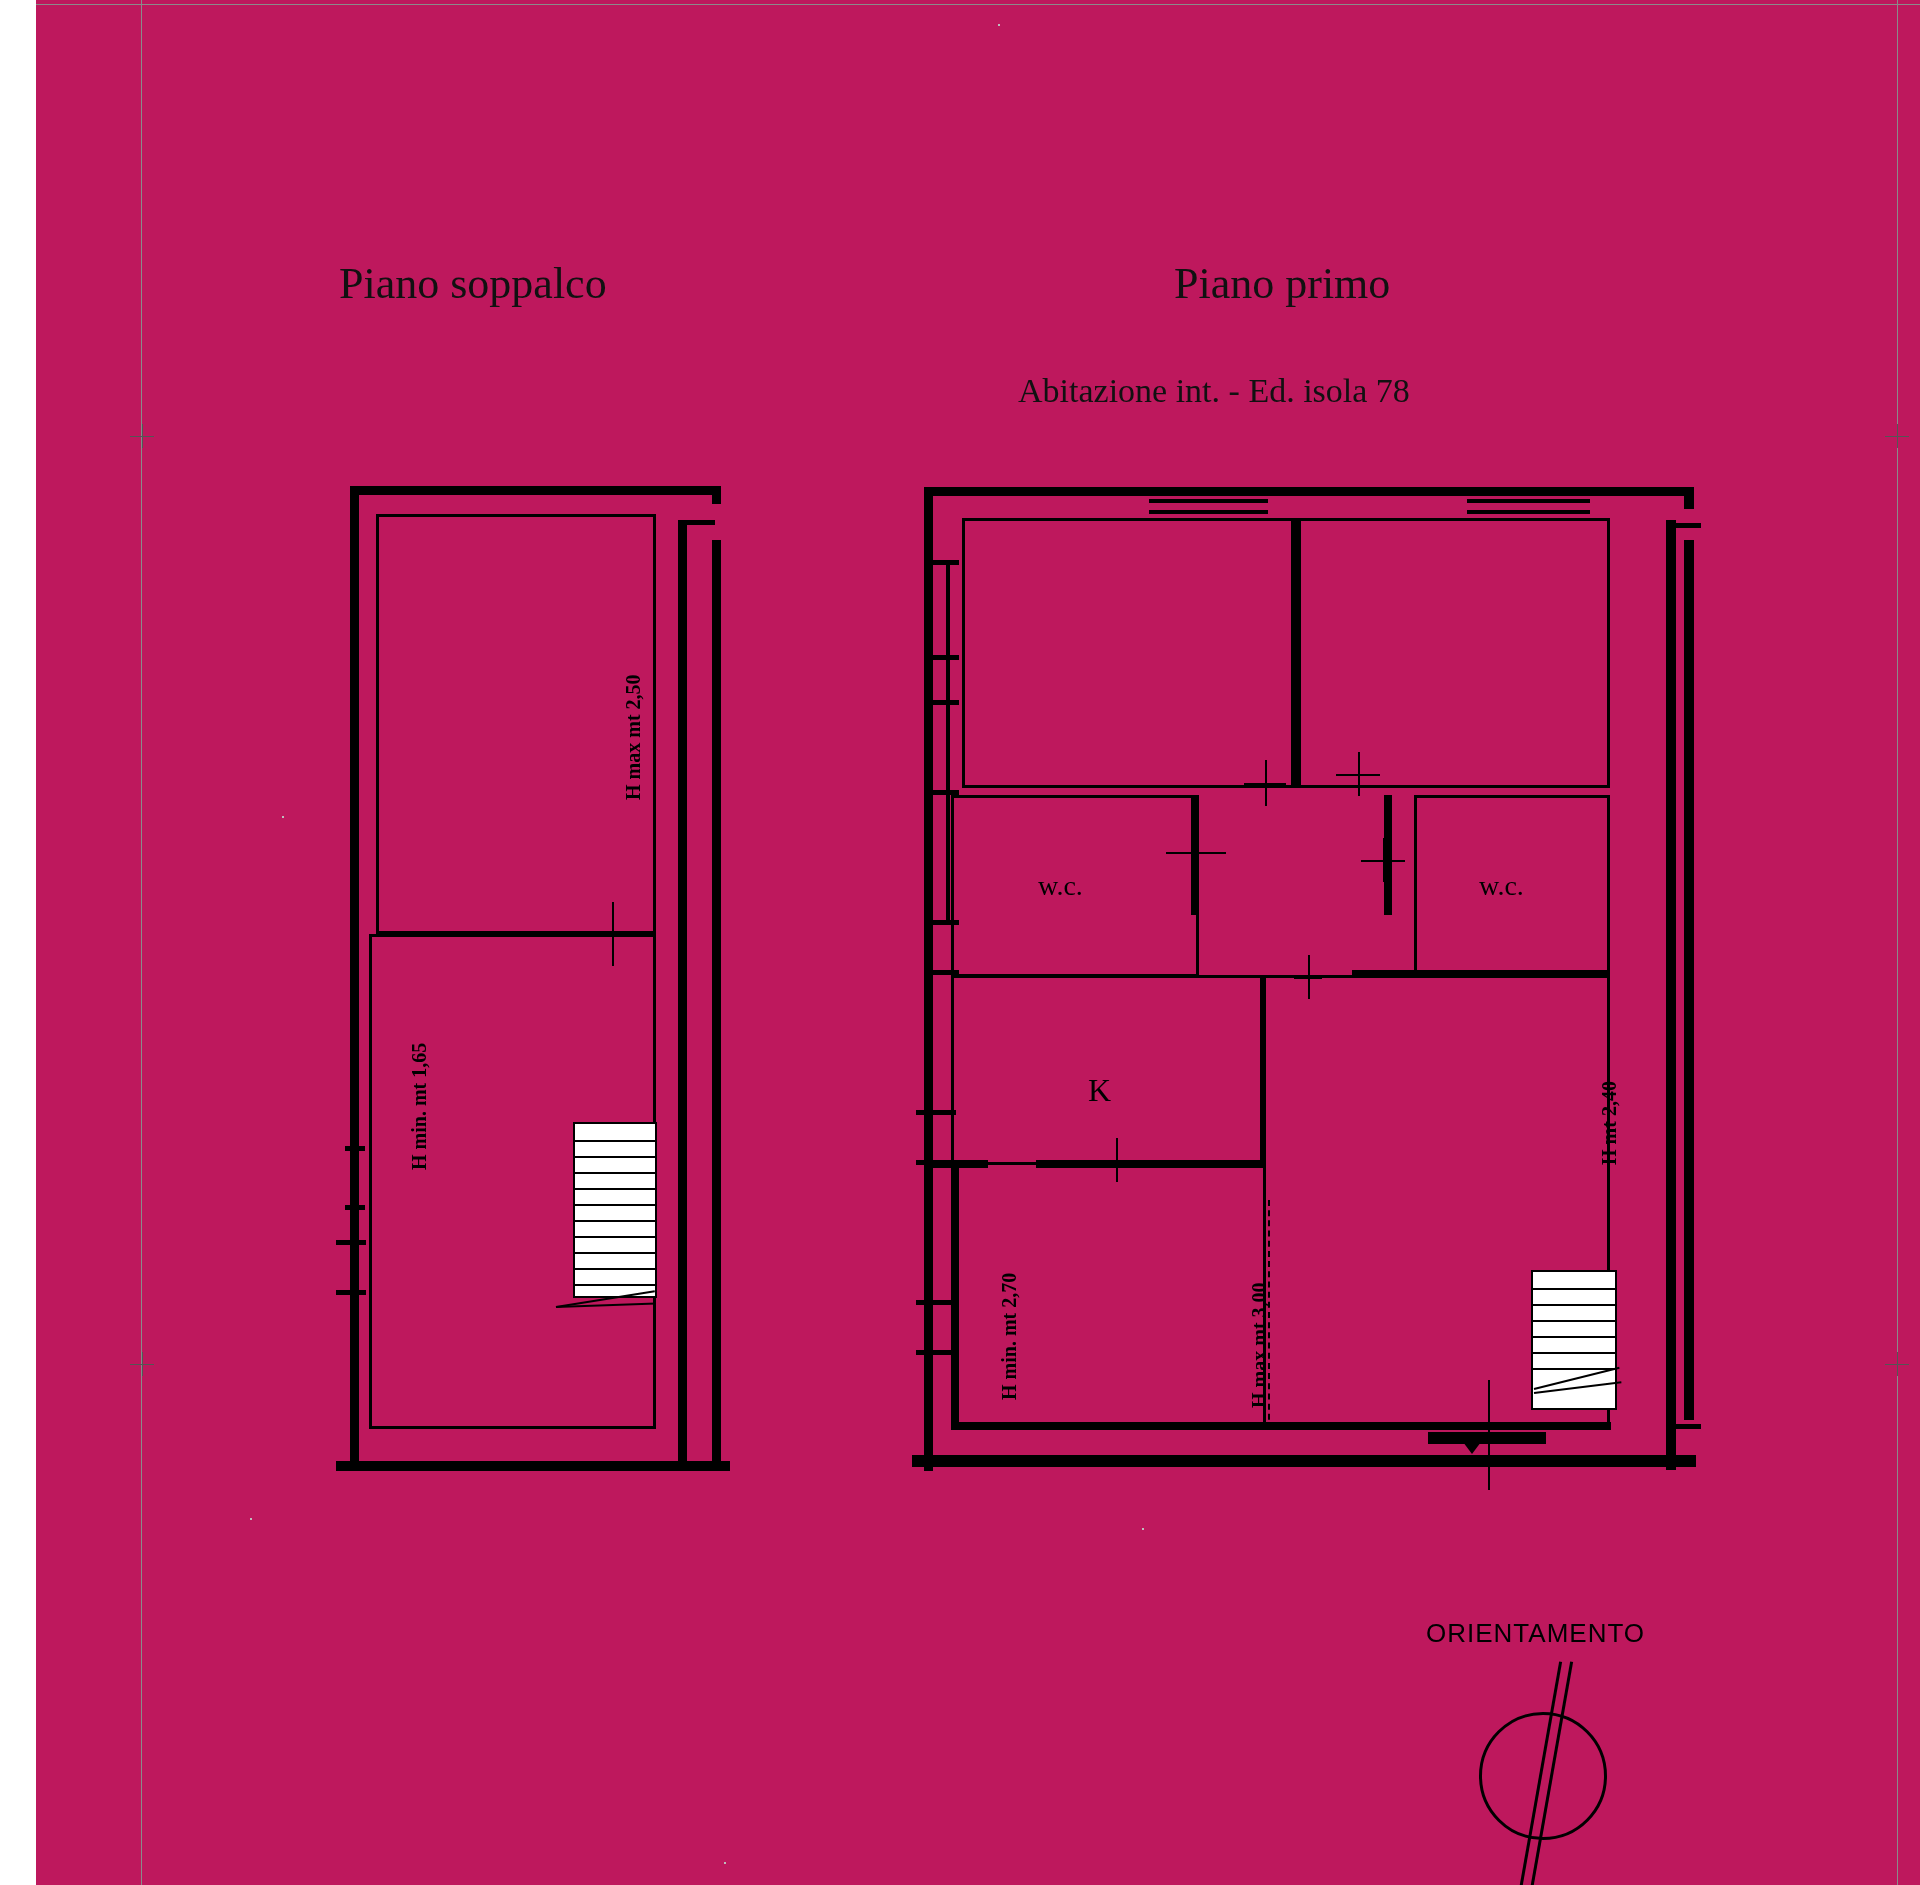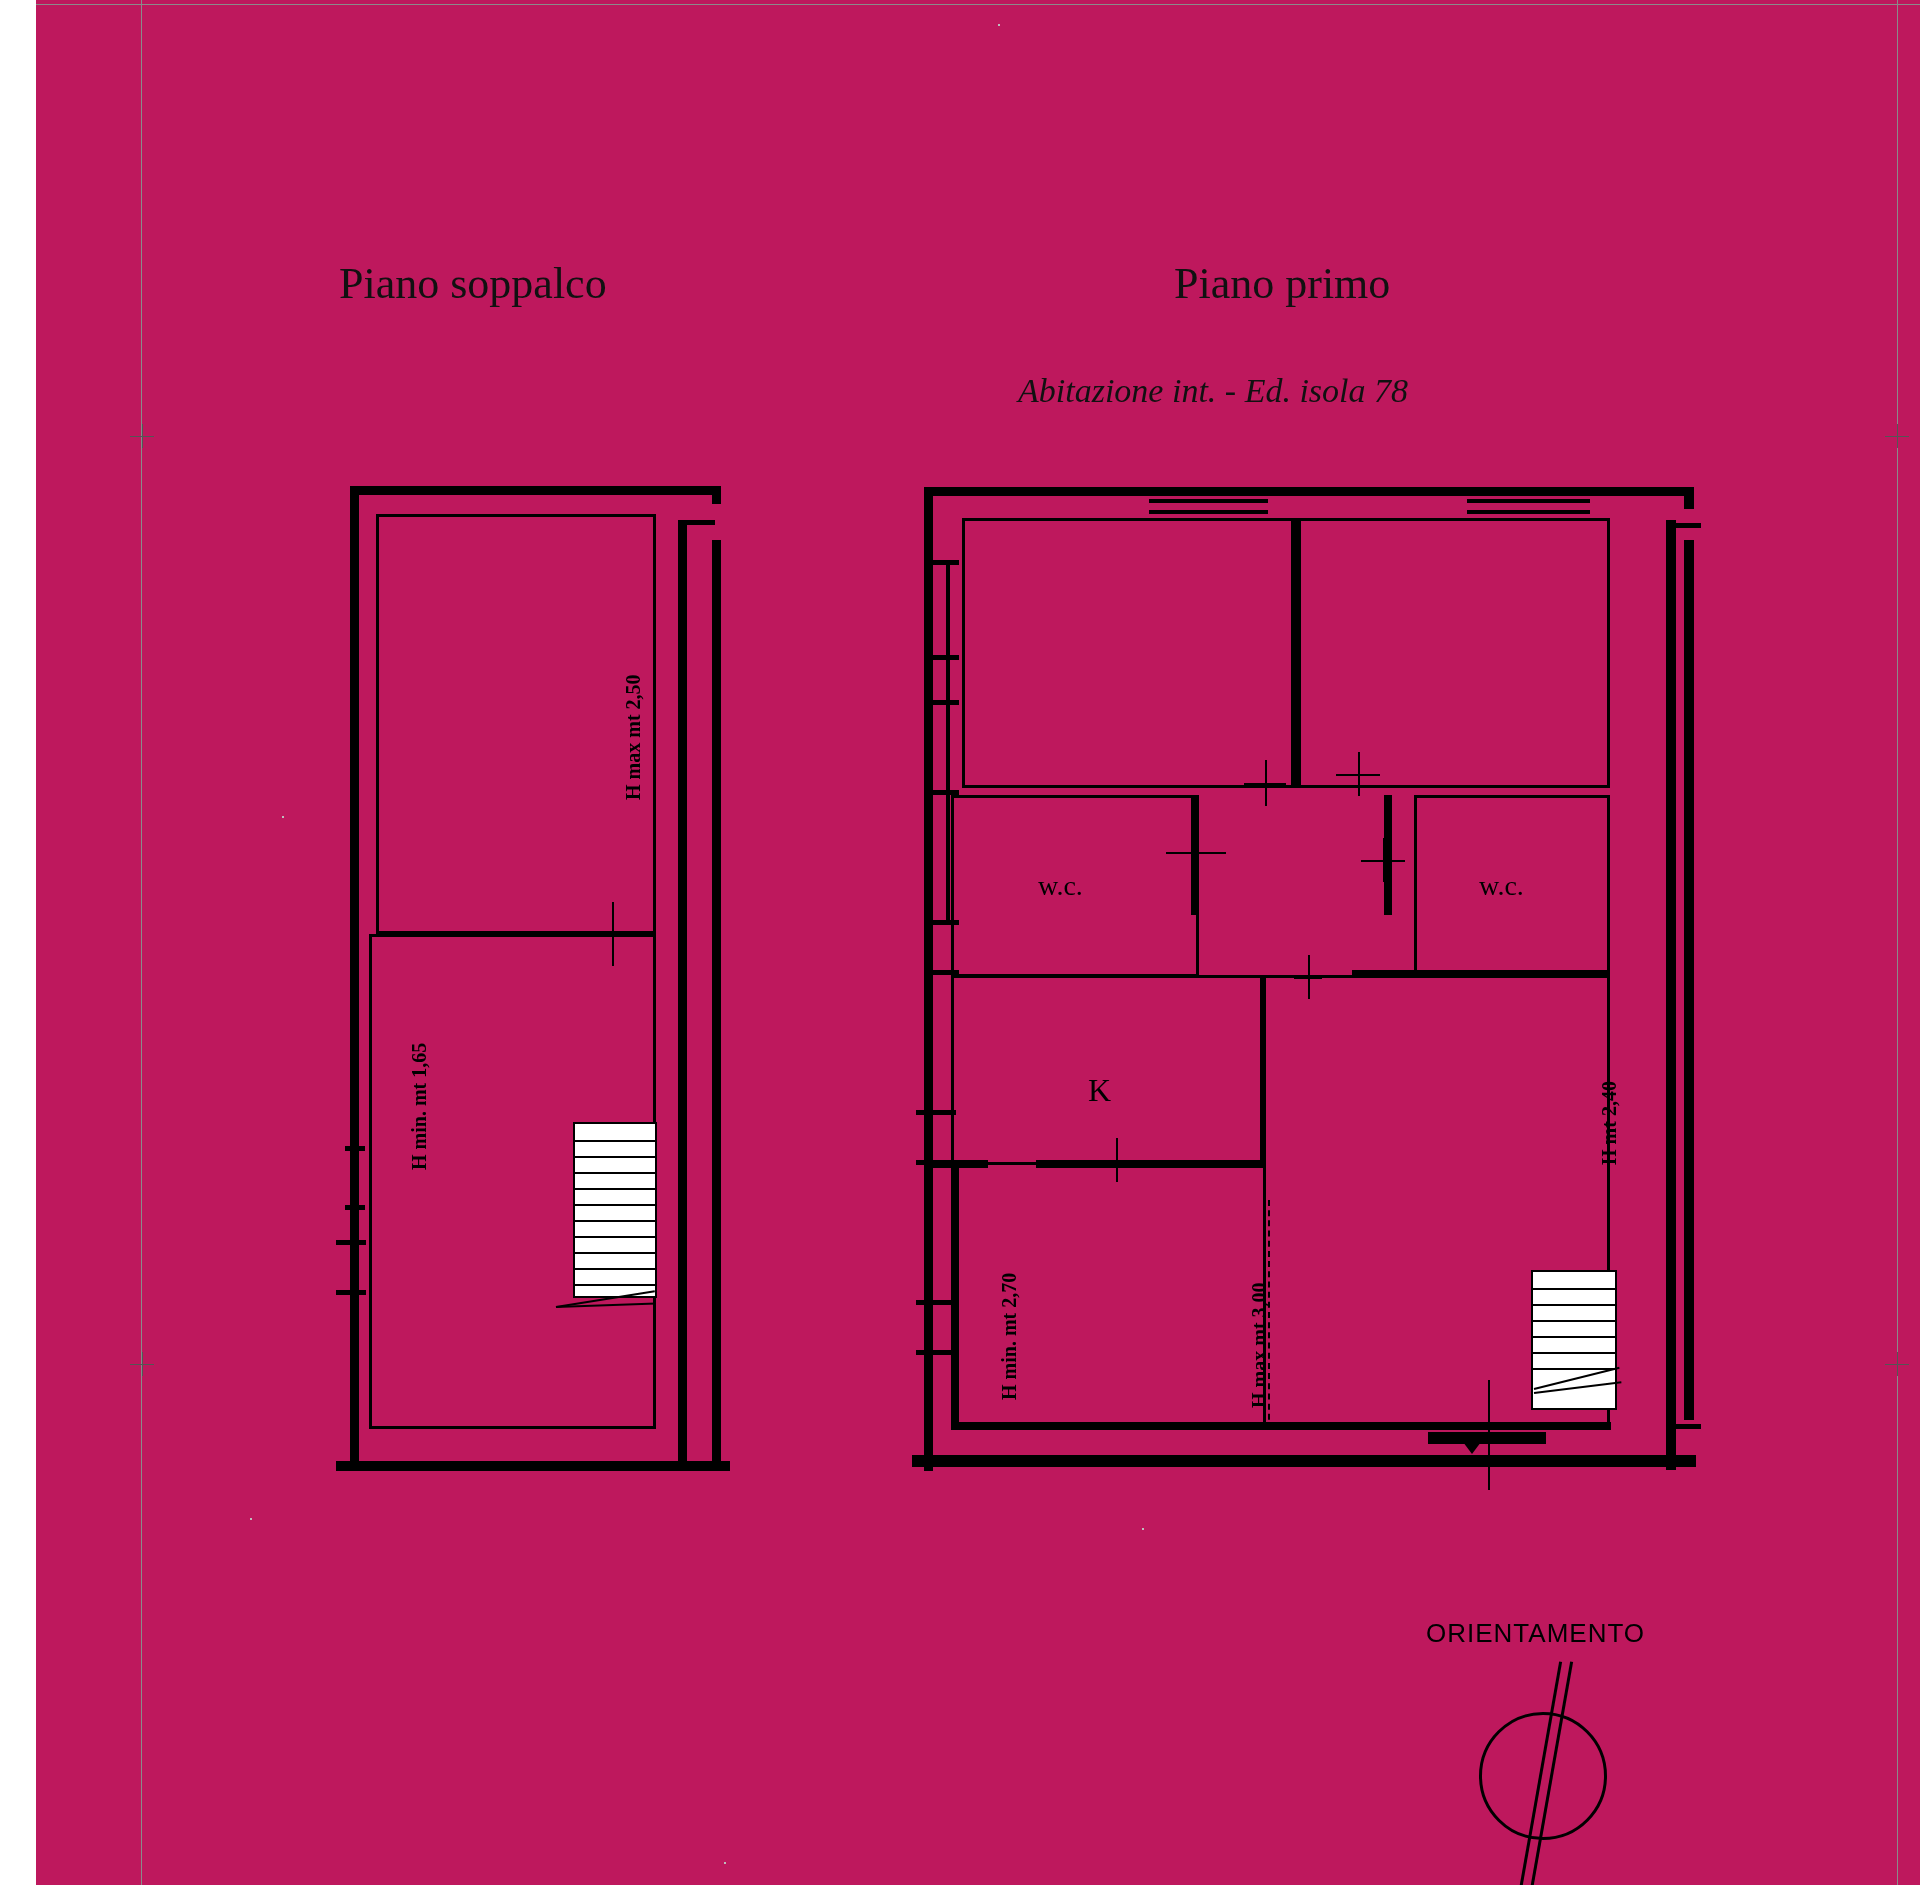--- a/index.html
+++ b/index.html
@@ -163,21 +163,21 @@
   <div class="regmark-v" style="left:105px; top:0; height:1885px;"></div>
   <div class="regmark-v" style="left:1861px; top:0; height:1885px;"></div>
   <div class="regmark-h" style="left:0; top:4px; width:1920px;"></div>
   <div class="cross" style="left:94px; top:424px; width:24px; height:24px;"></div>
   <div class="cross" style="left:94px; top:1352px; width:24px; height:24px;"></div>
   <div class="cross" style="left:1849px; top:424px; width:24px; height:24px;"></div>
   <div class="cross" style="left:1849px; top:1352px; width:24px; height:24px;"></div>
 
   <div class="title" style="left:303px; top:258px;">Piano soppalco</div>
   <div class="title" style="left:1138px; top:258px;">Piano primo</div>
-  <div class="subtitle" style="left:982px; top:372px;font-style:italic;">Abitazione int.      - Ed.   isola 78</div>
+  <div class="subtitle" style="left:982px; top:372px;">Abitazione int.      - Ed.   isola 78</div>
 
   <div class="wall" style="left:314px; top:486px; width:366px; height:9px;"></div>
   <div class="wall" style="left:314px; top:486px; width:9px; height:984px;"></div>
   <div class="wall" style="left:300px; top:1461px; width:394px; height:10px;"></div>
   <div class="wall" style="left:642px; top:520px; width:9px; height:950px;"></div>
   <div class="wall" style="left:676px; top:486px; width:9px; height:18px;"></div>
   <div class="wall" style="left:676px; top:540px; width:9px; height:930px;"></div>
   <div class="thin" style="left:651px; top:520px; width:28px; height:5px;"></div>
 
   <div class="room-outline" style="left:340px; top:514px; width:280px; height:420px;"></div>

